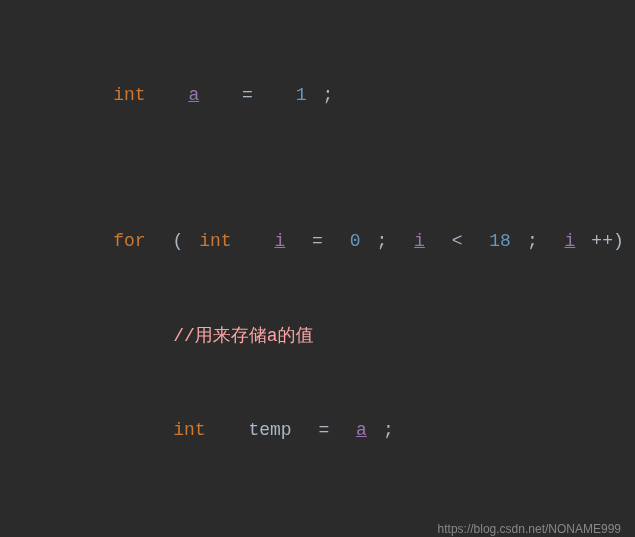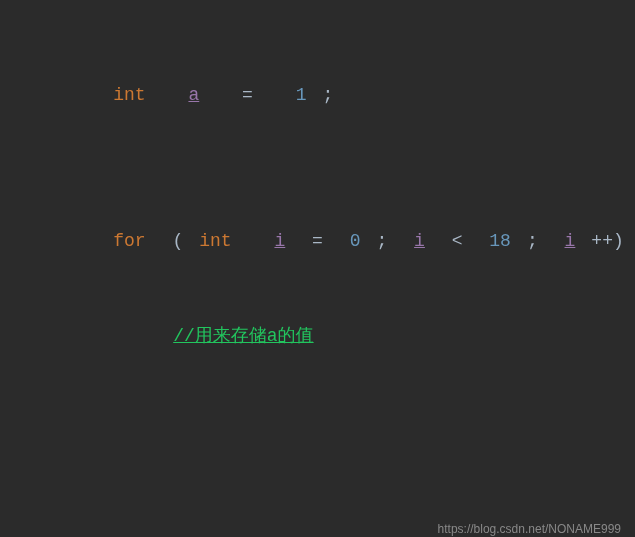--- a/index.html
+++ b/index.html
@@ -37,21 +37,21 @@
     .blank {
       height: 18px;
       display: block;
     }
 
     
     .kw { color: #cc7832; }        
     .var-underline { color: #9876aa; text-decoration: underline; }
     .num { color: #6897bb; }         
     .plain { color: #a9b7c6; }      
-    .comment { color: #22c55e; text-decoration: underline; }
+    .comment { color: #fca5a5; }
     .brace { color: #a9b7c6; }
 
     .watermark {
       position: absolute;
       bottom: 14px;
       right: 14px;
       color: #888888;
       font-size: 12px;
       font-family: Arial, sans-serif;
       font-style: normal;
@@ -72,20 +72,23 @@
   <span class="blank"></span>
 
   <span class="code-line">
     <span class="kw">for</span><span class="plain"> (</span><span class="kw">int</span><span class="plain"> </span><span class="var-underline">i</span><span class="plain"> = </span><span class="num">0</span><span class="plain">; </span><span class="var-underline">i</span><span class="plain"> &lt; </span><span class="num">18</span><span class="plain">; </span><span class="var-underline">i</span><span class="plain">++) </span><span class="brace">{</span>
   </span>
 
   <span class="code-line indent1">
     <span class="comment">//用来存储a的值</span>
   </span>
 
+  <span class="code-line indent1">
+    <span class="kw">int</span><span class="plain"> </span><span class="plain">temp</span><span class="plain"> = </span><span class="var-underline">a</span><span class="plain">;</span>
+  </span>
 
   <span class="blank"></span>
 
   <span class="code-line indent1">
     
   </span>
 
   <div class="watermark">https://blog.csdn.net/NONAME999</div>
 </div>
 

